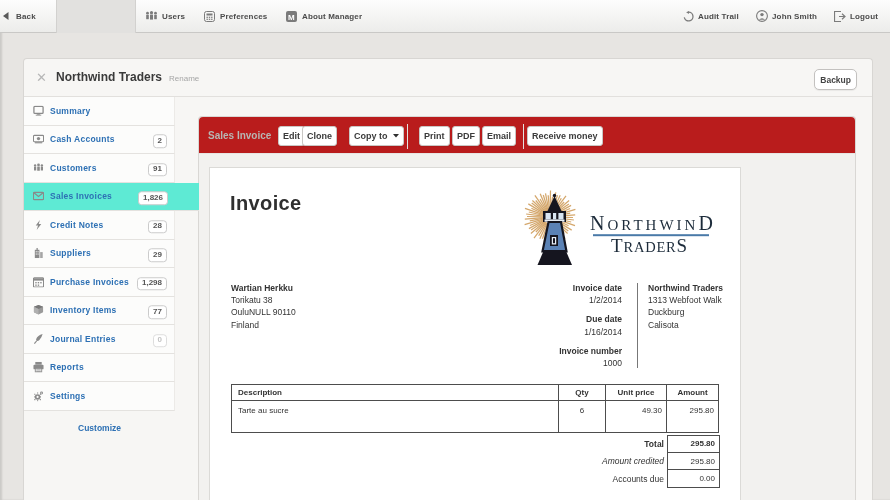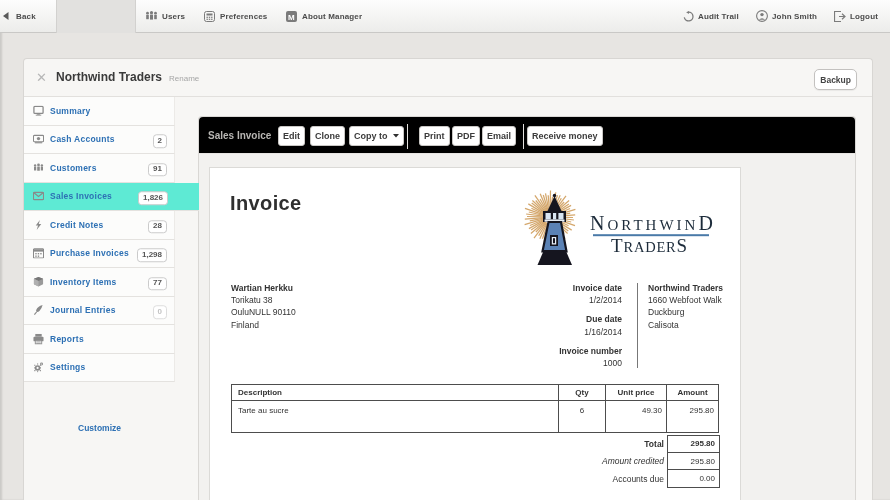--- a/index.html
+++ b/index.html
@@ -39,21 +39,21 @@
     font-size:8px; line-height:8.5px; font-weight:bold; color:#555; }
   .sbadge.zero { color:#c3c3c3; border-color:#ddd; }
   .srow.active .sbadge { right:31px; }
   #customize { position:absolute; left:0; top:364px; width:151px; text-align:center;
     font-size:8.5px; font-weight:bold; color:#2d70b4; }
 
   
   #main { position:absolute; left:174px; top:57px; width:658px; height:385px;
     background:#f2f1ef; border:1px solid #d9d7d4; border-bottom:none; border-radius:4px 4px 0 0; }
   #mainhead { position:absolute; left:0; top:0; width:100%; height:37px;
-    background:#000000; border-bottom:1px solid #e7e5e2; border-radius:4px 4px 0 0; }
+    background:#b91c1c; border-bottom:1px solid #e7e5e2; border-radius:4px 4px 0 0; }
   #mh-label { position:absolute; left:9px; top:13px; font-size:10px; font-weight:bold; color:#b8b6b3; }
   .btn { position:absolute; top:9px; height:20px; padding:0 4px; display:flex; align-items:center;
     background:#fff; border:1px solid #c9c7c4; border-radius:3px; font-size:9px; font-weight:bold;
     color:#3b3b3b; box-shadow:0 1px 1px rgba(0,0,0,0.07); white-space:nowrap; }
   .btndiv { position:absolute; top:7px; height:25px; width:1px; background:#e3e1de; }
 
   
   #paper { position:absolute; left:10px; top:50px; width:532px; height:345px;
     background:#fff; border:1px solid #dbdad7; }
   .pp { position:absolute; font-size:8.5px; color:#333; line-height:12.2px; }
@@ -181,20 +181,35 @@
       </div>
       <div class="srow">
         <svg class="sicon" viewBox="0 0 12 12">
           <path d="M7.5 0.5 L3 6.5 H5.5 L4 11.5 L9 5 H6.3 Z" fill="#8a8a8a"></path>
         </svg>
         <div class="stext">Credit Notes</div>
         <div class="sbadge">28</div>
       </div>
       <div class="srow">
         <svg class="sicon" viewBox="0 0 12 12">
+          <g fill="#8a8a8a">
+            <rect x="2" y="2.5" width="5" height="9"></rect>
+            <rect x="3.8" y="0.5" width="1.4" height="2.5"></rect>
+            <rect x="7.8" y="5" width="2.8" height="6.5" fill="#a5a5a5"></rect>
+            <rect x="3" y="4" width="1" height="1.3" fill="#fff"></rect>
+            <rect x="5" y="4" width="1" height="1.3" fill="#fff"></rect>
+            <rect x="3" y="6.5" width="1" height="1.3" fill="#fff"></rect>
+            <rect x="5" y="6.5" width="1" height="1.3" fill="#fff"></rect>
+          </g>
+        </svg>
+        <div class="stext">Suppliers</div>
+        <div class="sbadge">29</div>
+      </div>
+      <div class="srow">
+        <svg class="sicon" viewBox="0 0 12 12">
           <rect x="0.5" y="1.5" width="11" height="10" rx="1" fill="none" stroke="#8a8a8a" stroke-width="1.2"></rect>
           <rect x="1" y="2" width="10" height="2.5" fill="#8a8a8a"></rect>
           <g fill="#8a8a8a">
             <rect x="2.5" y="6" width="1.5" height="1.5"></rect>
             <rect x="5.2" y="6" width="1.5" height="1.5"></rect>
             <rect x="7.9" y="6" width="1.5" height="1.5"></rect>
             <rect x="2.5" y="8.7" width="1.5" height="1.5"></rect>
             <rect x="5.2" y="8.7" width="1.5" height="1.5"></rect>
           </g>
         </svg>
@@ -244,21 +259,21 @@
         </svg>
         <div class="stext">Settings</div>
       </div>
     </div>
   <div id="customize">Customize</div>
 
   <div id="main">
     <div id="mainhead">
       <div id="mh-label">Sales Invoice</div>
       <div class="btn" style="left:79px;">Edit</div>
-      <div class="btn" style="left:111px;">Clone</div>
+      <div class="btn" style="left:103px;">Clone</div>
       <div class="btn" style="left:150px;">Copy to&nbsp;&nbsp;<svg width="6" height="3.5" viewBox="0 0 6 3.5">
             <path d="M0 0 H6 L3 3.5 Z" fill="#2f2f2f"></path>
           </svg></div>
       <div class="btndiv" style="left:208px;"></div>
       <div class="btn" style="left:220px;">Print</div>
       <div class="btn" style="left:253px;">PDF</div>
       <div class="btn" style="left:283px;">Email</div>
       <div class="btndiv" style="left:324px;"></div>
       <div class="btn" style="left:328px;">Receive money</div>
     </div>
@@ -363,21 +378,21 @@
         <div>1/16/2014</div>
         <div style="height:7px;"></div>
         <div class="b">Invoice number</div>
         <div>1000</div>
       </div>
 
       <div style="position:absolute; left:427px; top:115px; width:1px; height:85px; background:#777;"></div>
 
       <div class="pp" style="left:438px; top:114px;">
         <div class="b">Northwind Traders</div>
-        <div>1660 Webfoot Walk</div>
+        <div>1313 Webfoot Walk</div>
         <div>Duckburg</div>
         <div>Calisota</div>
       </div>
 
       <table id="invtable" style="position:absolute; left:21px; top:216px; width:488px; border-collapse:collapse; font-size:8px; color:#333;">
         <tbody>
             <tr style="height:16px;">
           <td class="tcell" style="font-weight:bold; padding-left:6px; width:327px;">Description</td>
           <td class="tcell" style="font-weight:bold; text-align:center; width:47px;">Qty</td>
           <td class="tcell" style="font-weight:bold; text-align:center; width:61px;">Unit price</td>

